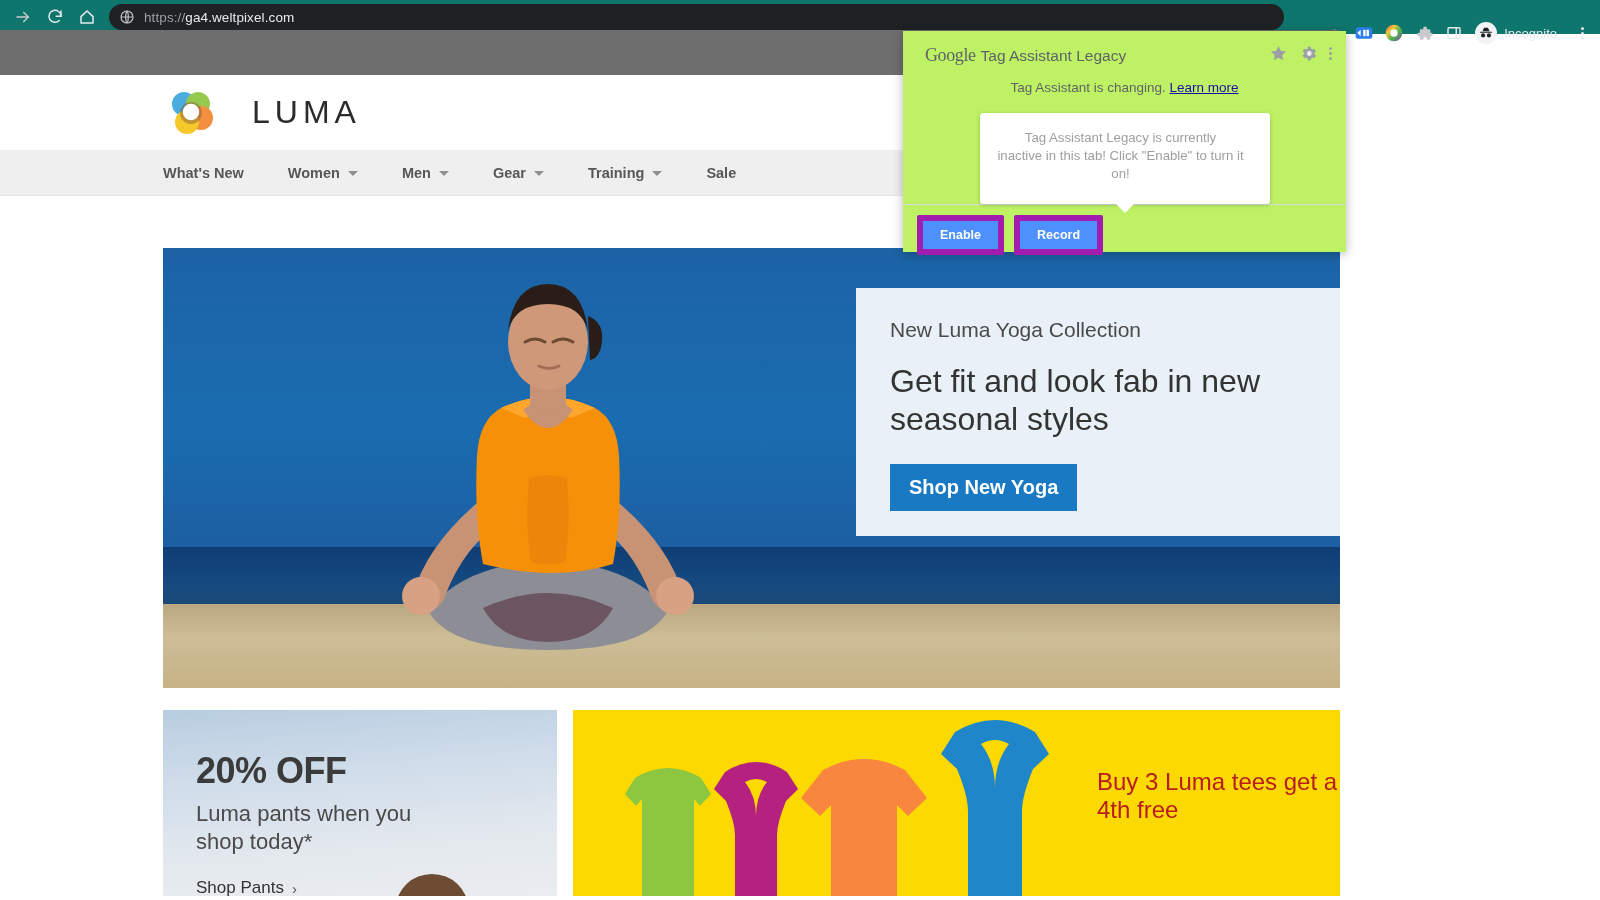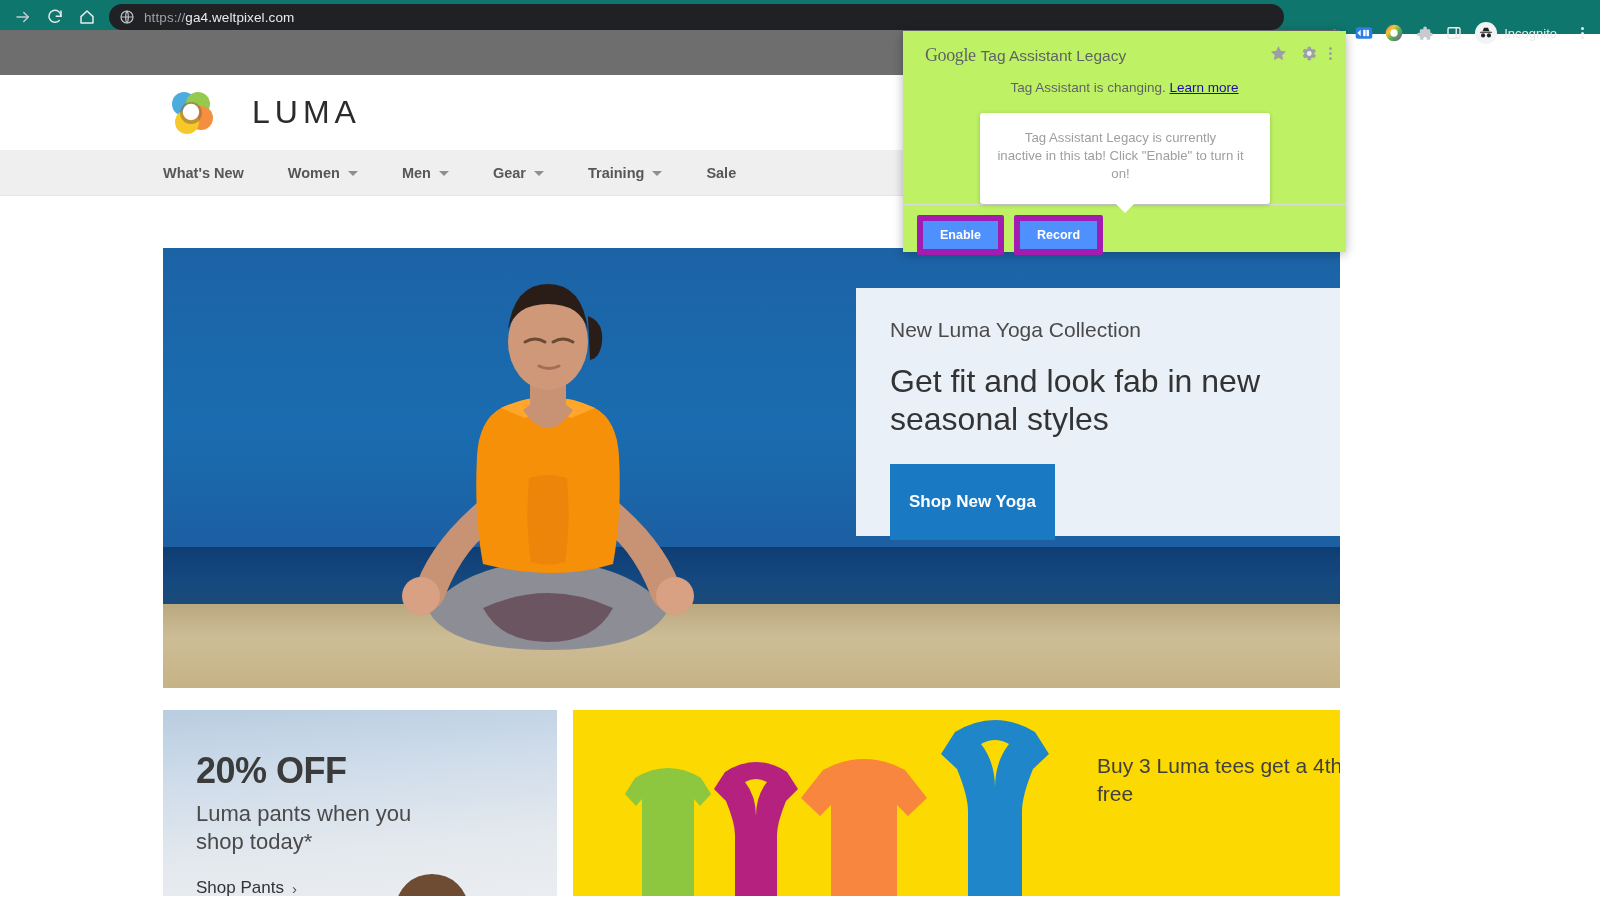--- a/index.html
+++ b/index.html
@@ -157,22 +157,22 @@
     padding: 30px 34px 0 34px;
   }
   .hero-eyebrow { font-size: 21px; color: #4a4a4a; font-weight: 400; }
   .hero-title {
     font-size: 32px; line-height: 38px; color: #333;
     margin-top: 20px; font-weight: 400;
   }
   .hero-cta {
     display: inline-block; margin-top: 26px;
     background: #1979c3; color: #fff;
-    font-size: 17px; font-weight: bold;
-    padding: 28px 19px; border: none; cursor: pointer;
+    font-size: 20px; font-weight: bold;
+    padding: 12px 19px; border: none; cursor: pointer;
   }
 
   
   .promo-row {
     margin: 22px 0 0 163px;
     display: flex; gap: 16px;
     width: 1221px;
   }
   .promo-pants {
     width: 394px; height: 230px;
@@ -195,21 +195,21 @@
 
   .promo-tees {
     flex: 1; height: 230px;
     background: #fcd900;
     position: relative; overflow: hidden;
     display: flex; cursor: pointer;
   }
   .tees-art { width: 500px; position: relative; }
   .tees-copy { padding: 28px 0 0 24px; }
   .tees-head { font-size: 30px; line-height: 37px; color: #3a3a3a; font-weight: 400; }
-  .tees-sub { font-size: 21px; line-height: 28px; color: #404040; margin-top: 14px; width: 265px; }
+  .tees-sub { font-size: 24px; line-height: 28px; color: #b91c1c; margin-top: 30px; width: 265px; }
 
   
   .ta-popup {
     position: absolute; left: 903px; top: 31px;
     width: 443px; height: 221px;
     background: #bef264;
     box-shadow: 0 2px 10px rgba(0,0,0,.28);
     z-index: 50;
     display: flex; flex-direction: column;
   }

